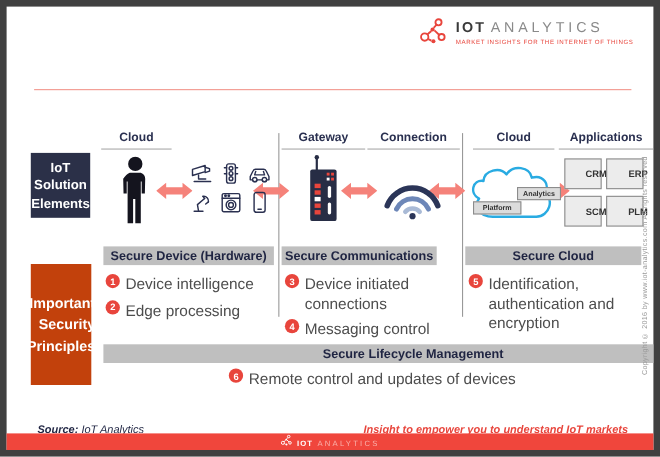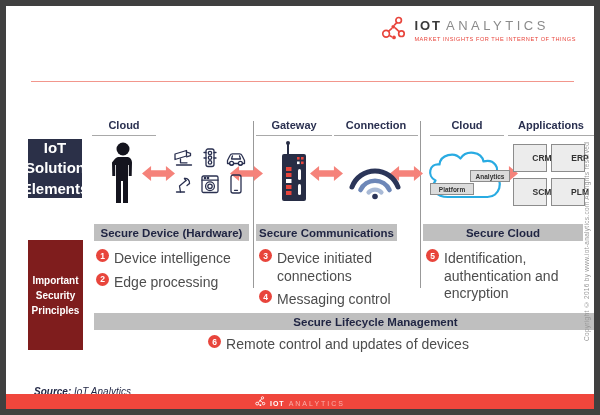--- a/index.html
+++ b/index.html
@@ -12,22 +12,22 @@
   .logo { position:absolute; top:10px; right:18px; display:flex; align-items:flex-start; gap:7px; }
   .logo-text .l1 { font-size:13px; line-height:14px; white-space:nowrap; }
   .logo-text .l1 .iot { font-weight:bold; color:#3A3A3A; letter-spacing:2px; }
   .logo-text .l1 .ana { color:#8A8A8A; letter-spacing:3.5px; margin-left:4px; }
   .logo-text .l2 { font-size:5.6px; color:#E8453C; letter-spacing:0.55px; margin-top:2px; white-space:nowrap; }
   .page-title { position:absolute; left:27px; top:45px; font-size:18px; font-weight:bold; color:#1F2442; letter-spacing:0.2px; }
   .title-rule { position:absolute; left:25px; right:20px; top:75px; height:1px; background:#F2968C; }
   
   .col-label { position:absolute; top:113px; height:17px; text-align:center; font-size:11px; font-weight:bold; color:#2A3050; border-bottom:1px solid #A9A9A9; padding-bottom:2px; }
   .divider { position:absolute; top:115px; height:167px; width:1px; background:#999; }
-  .navy-box { position:absolute; left:22px; top:133px; width:54px; height:59px; background:#2B3048; color:#fff; font-size:15px; font-weight:bold; display:flex; align-items:center; justify-content:center; text-align:center; line-height:1.35; padding:2px; }
-  .red-box { position:absolute; left:22px; top:234px; width:55px; height:110px; background:#7f1d1d; color:#fff; font-size:10px; font-weight:bold; display:flex; align-items:center; justify-content:center; text-align:center; line-height:1.5; padding:2px; }
+  .navy-box { position:absolute; left:22px; top:133px; width:54px; height:59px; background:#2B3048; color:#fff; font-size:12px; font-weight:bold; display:flex; align-items:center; justify-content:center; text-align:center; line-height:1.35; padding:2px; }
+  .red-box { position:absolute; left:22px; top:234px; width:55px; height:110px; background:#c2410c; color:#fff; font-size:13px; font-weight:bold; display:flex; align-items:center; justify-content:center; text-align:right; line-height:1.5; padding:2px; }
   .arrow { position:absolute; top:160px; width:33px; height:15px; }
   .person { position:absolute; left:102px; top:136px; width:30px; height:64px; }
   .devices-grid { position:absolute; left:167px; top:141px; width:76px; display:grid; grid-template-columns:repeat(3,22px); grid-auto-rows:22px; gap:4px; }
   .dev-icon svg { width:22px; height:22px; stroke:#2A3050; fill:none; stroke-width:1.3; stroke-linejoin:round; stroke-linecap:round; }
   .gateway { position:absolute; left:273px; top:134px; width:30px; height:64px; }
   .wifi { position:absolute; left:338px; top:146px; width:62px; height:48px; }
   .cloud-wrap { position:absolute; left:418px; top:140px; width:90px; height:58px; }
   .cloud-wrap svg { position:absolute; inset:0; }
   .cloud-tag { position:absolute; background:#DCDCDC; border:1px solid #8C8C8C; font-size:6.5px; font-weight:bold; color:#333; display:flex; align-items:center; justify-content:center; }
   .tag-analytics { left:46px; top:24px; width:40px; height:12px; }
@@ -256,20 +256,21 @@
     <div class="item">
       <span class="num">6</span>
       <span class="item-text">Remote control and updates of devices</span>
     </div>
   </div>
 
   <div class="source-line">
     <span class="lbl">Source:</span>
     <span>IoT Analytics</span>
   </div>
+  <div class="footer-tagline">Insight to empower you to understand IoT markets</div>
 
   <div class="copyright-v">Copyright © 2016 by www.iot-analytics.com All rights reserved</div>
 
   <div class="footer-bar">
     <span>
       <svg width="11" height="12" viewBox="0 0 28 30">
         <g stroke="#fff" stroke-width="2.2" fill="none">
           <circle cx="19" cy="4.5" r="3"></circle>
             <circle cx="5.5" cy="19" r="3.6"></circle>
             <circle cx="22" cy="19" r="3"></circle>

